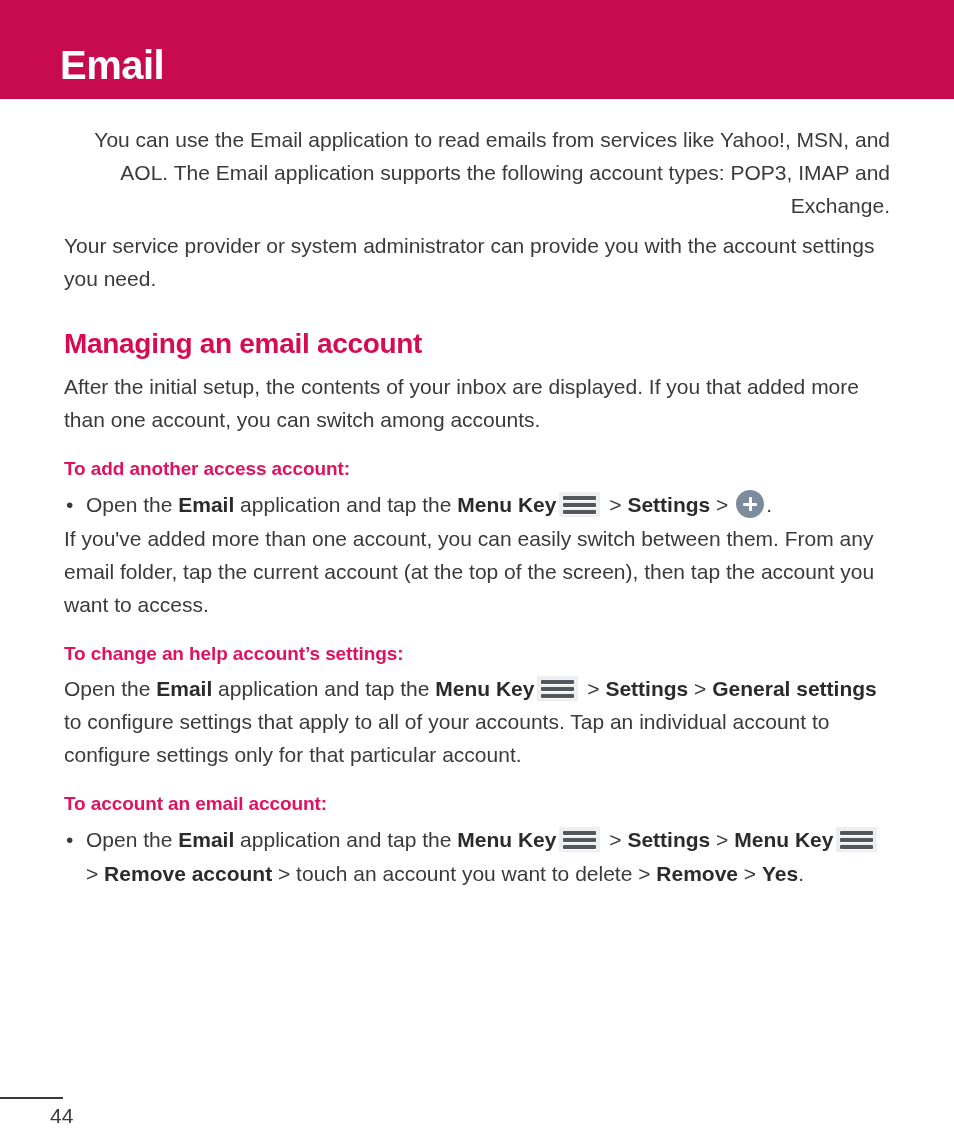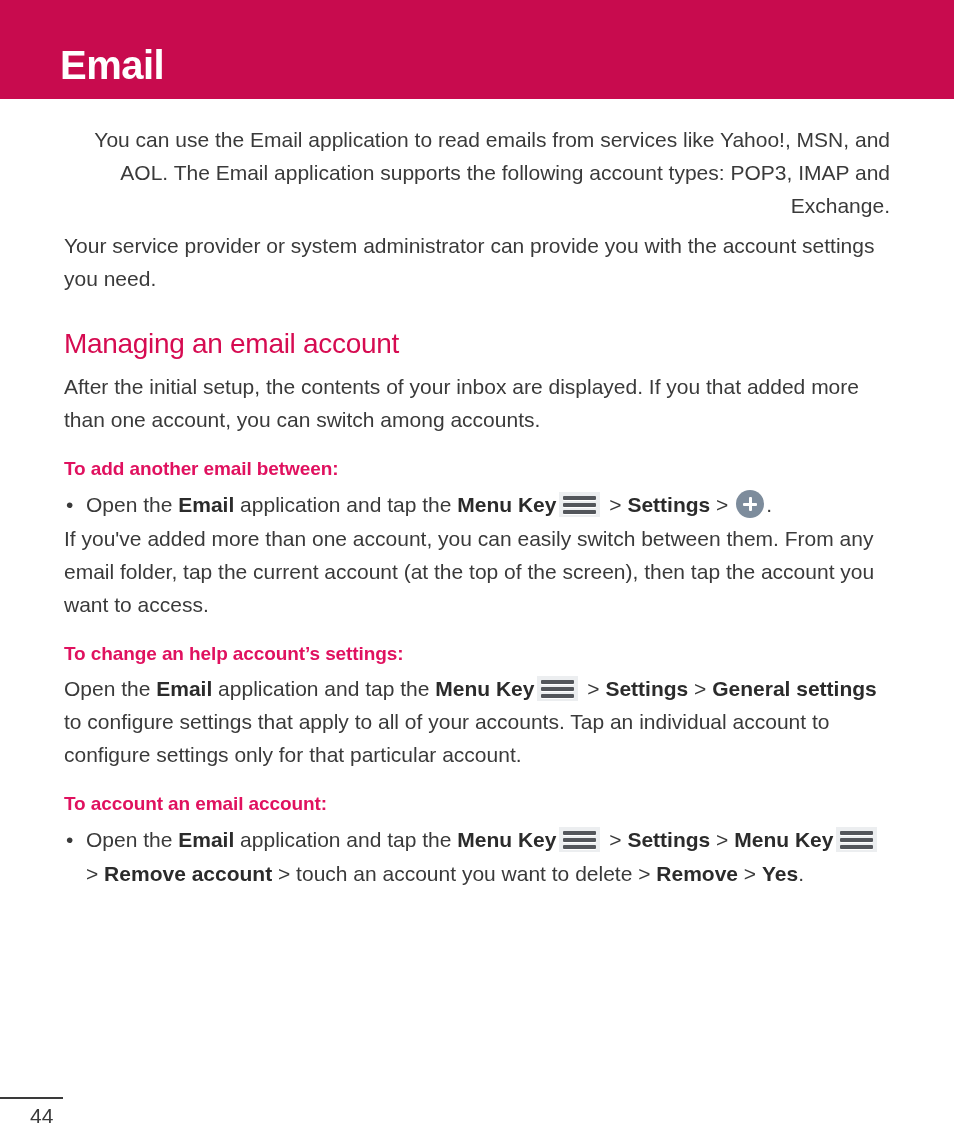--- a/index.html
+++ b/index.html
@@ -49,21 +49,21 @@
     font-size: 21px;
     line-height: 33px;
     color: #3a3a3a;
     max-width: 828px;
   }
   p.gap-after { margin-bottom: 7px; text-align: right; }
 
   h2.section-title {
     margin: 34px 0 10px 0;
     font-size: 28px;
-    font-weight: normal;
+    font-weight: bold;
     color: #d60b51;
     letter-spacing: -0.3px;
     line-height: 1.1;
   }
 
   h3.sub-title {
     margin: 22px 0 7px 0;
     font-size: 19px;
     font-weight: bold;
     color: #e0115f;
@@ -207,41 +207,42 @@
     width: 63px;
     height: 2px;
     background: #3a3a3a;
     margin: 0 0 4px 0;
   }
   .page-number {
     font-size: 21px;
     color: #3a3a3a;
     padding-left: 30px;
     line-height: 26px;
+    margin-left: 20px;
   }
 </style>
 </head>
 <body>
 
 <div class="page-header">
   <h1>Email</h1>
 </div>
 
 <div class="content">
 
   <p class="body-text gap-after">You can use the Email application to read emails from services like Yahoo!, MSN, and AOL. The Email application supports the following account types: POP3, IMAP and Exchange.</p>
 
   <p class="body-text">Your service provider or system administrator can provide you with the account settings you need.</p>
 
   <h2 class="section-title">Managing an email account</h2>
 
 
   <p class="body-text">After the initial setup, the contents of your inbox are displayed. If you that added more than one account, you can switch among accounts.</p>
 
-  <h3 class="sub-title">To add another email between:</h3>
+  <h3 class="sub-title">To add another access account:</h3>
 
   <ul class="bullets">
     <li><span class="bullet-dot">•</span><span>Open the </span><strong>Email</strong><span> application and tap the </span><strong>Menu Key</strong><span class="icon-inline menu-key-icon"><i></i><i></i><i></i></span> <span>&gt;</span> <strong>Settings</strong> <span>&gt;</span> <span class="icon-inline plus-icon"><i></i><i></i></span><span>.</span></li>
   </ul>
 
 
   <p class="body-text">If you've added more than one account, you can easily switch between them. From any email folder, tap the current account (at the top of the screen), then tap the account you want to access.</p>
 
   <h3 class="sub-title">To change an help account’s settings:</h3>
 

